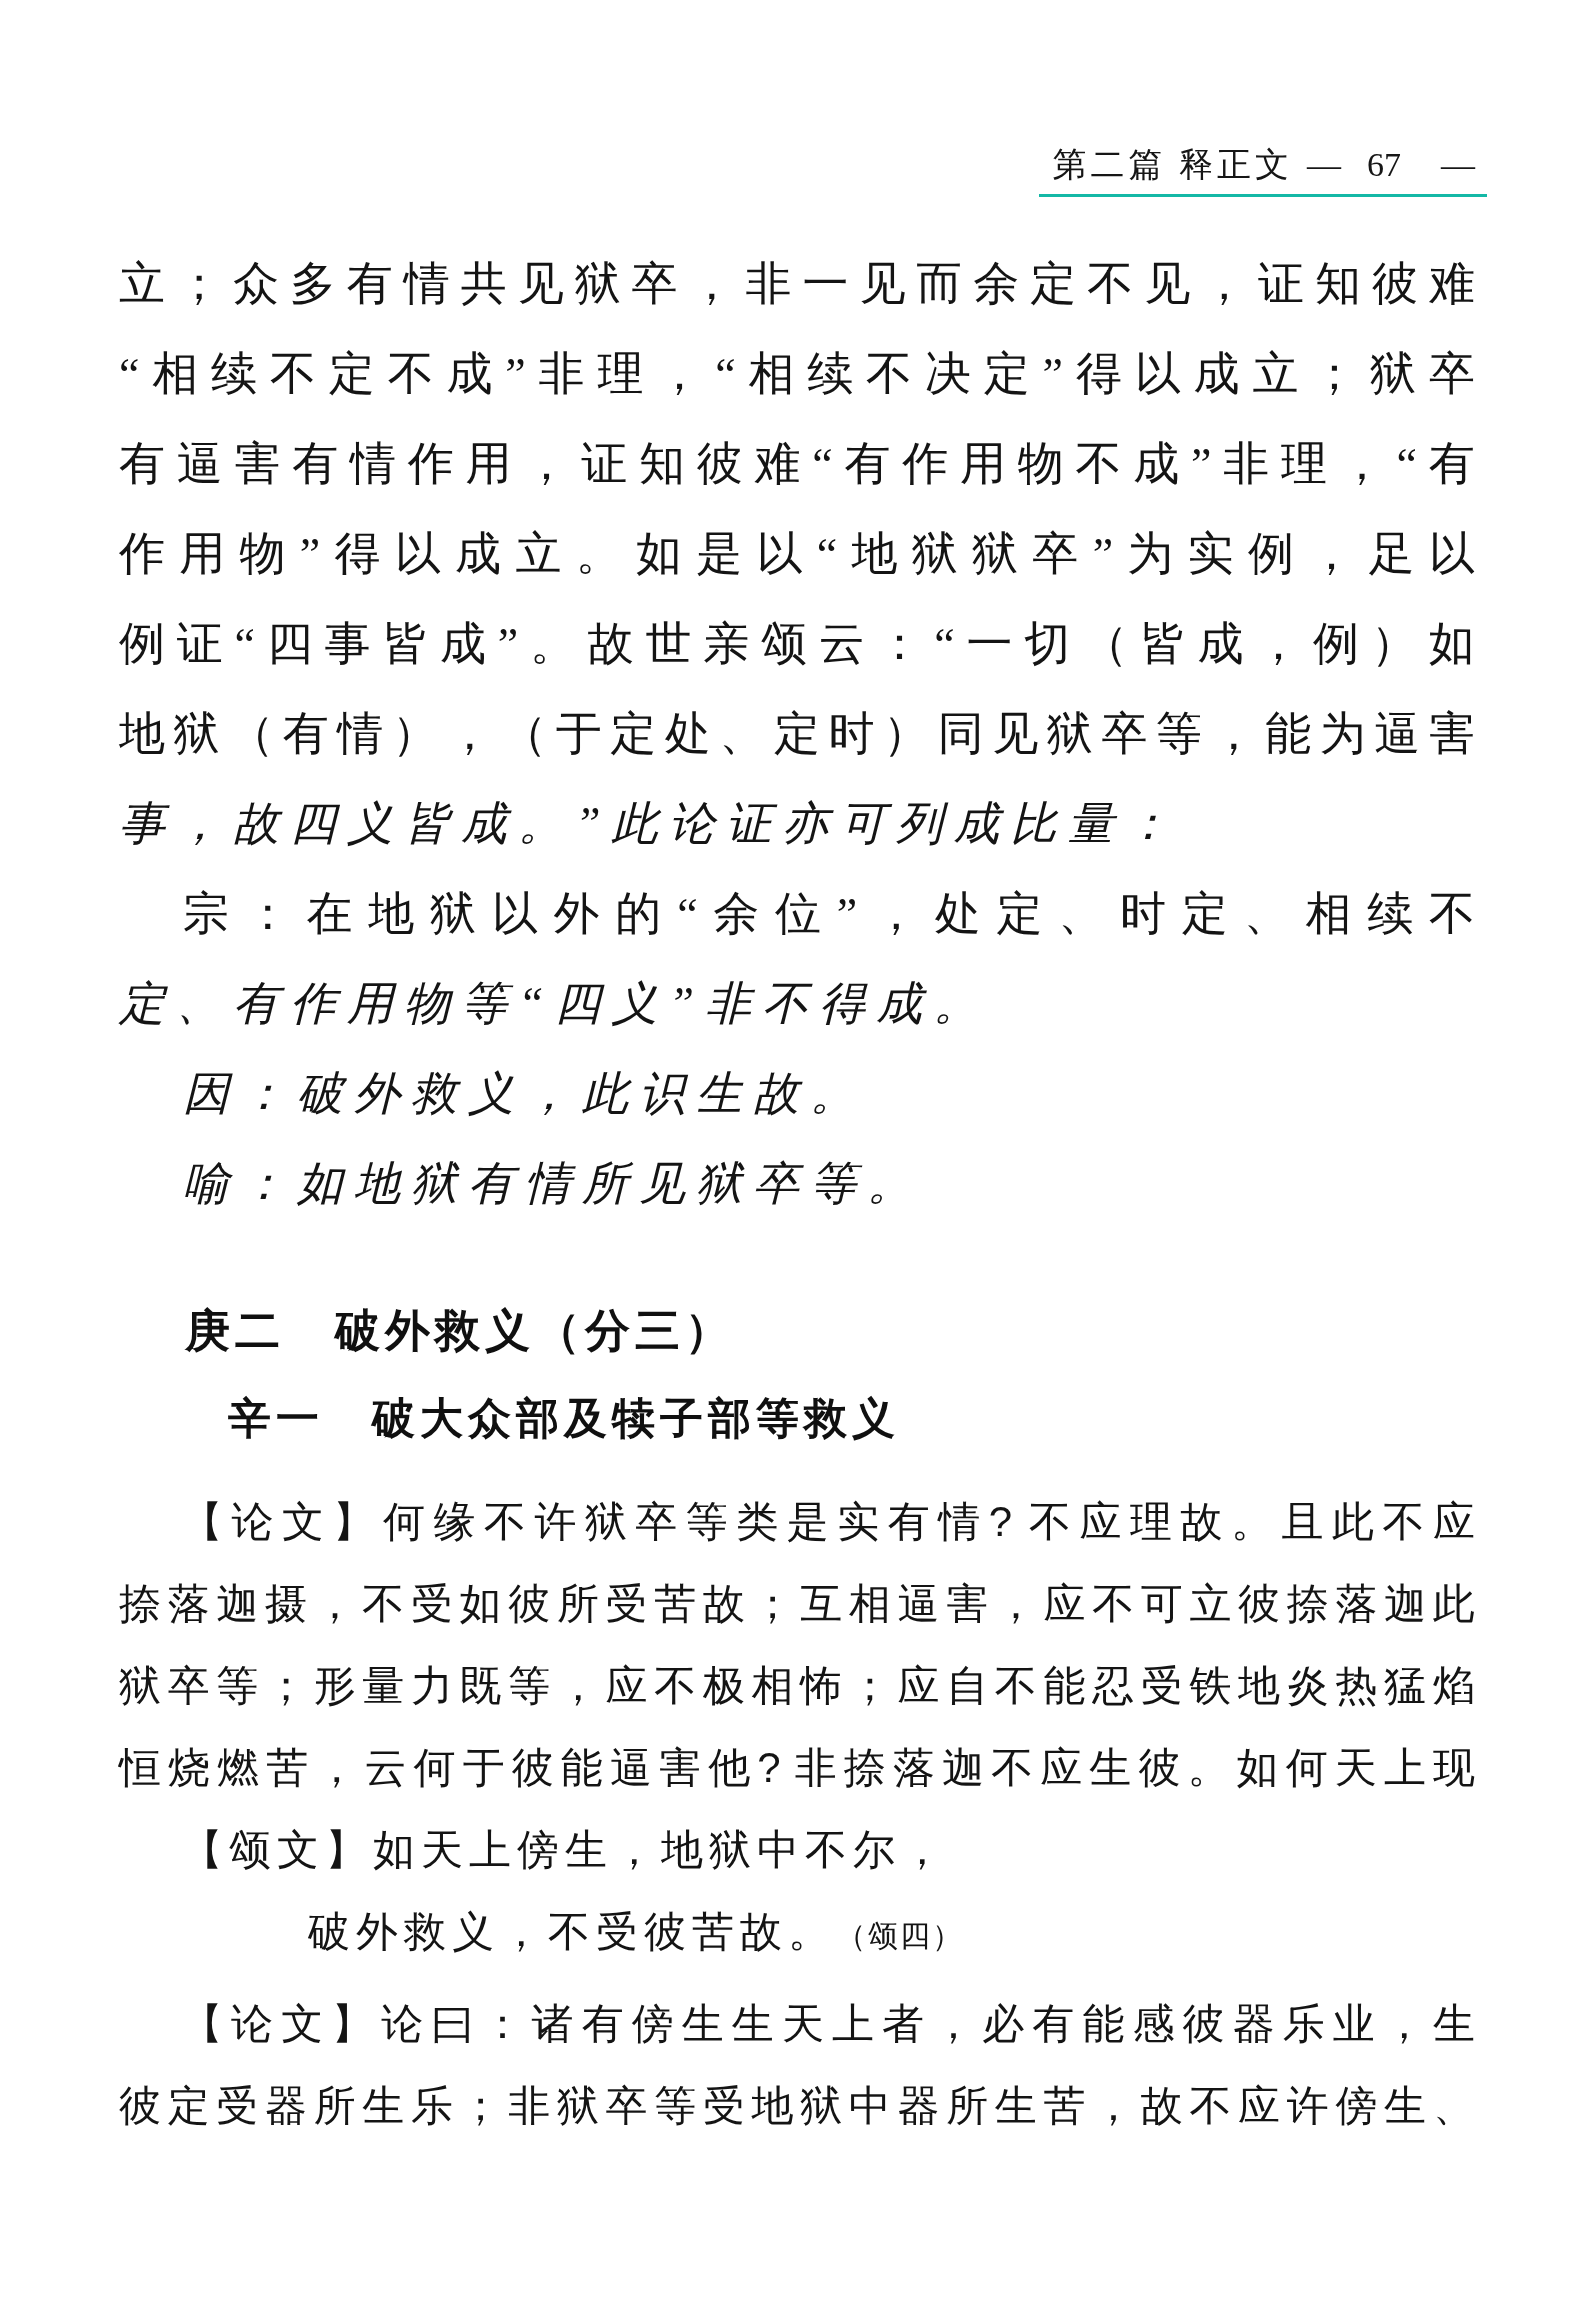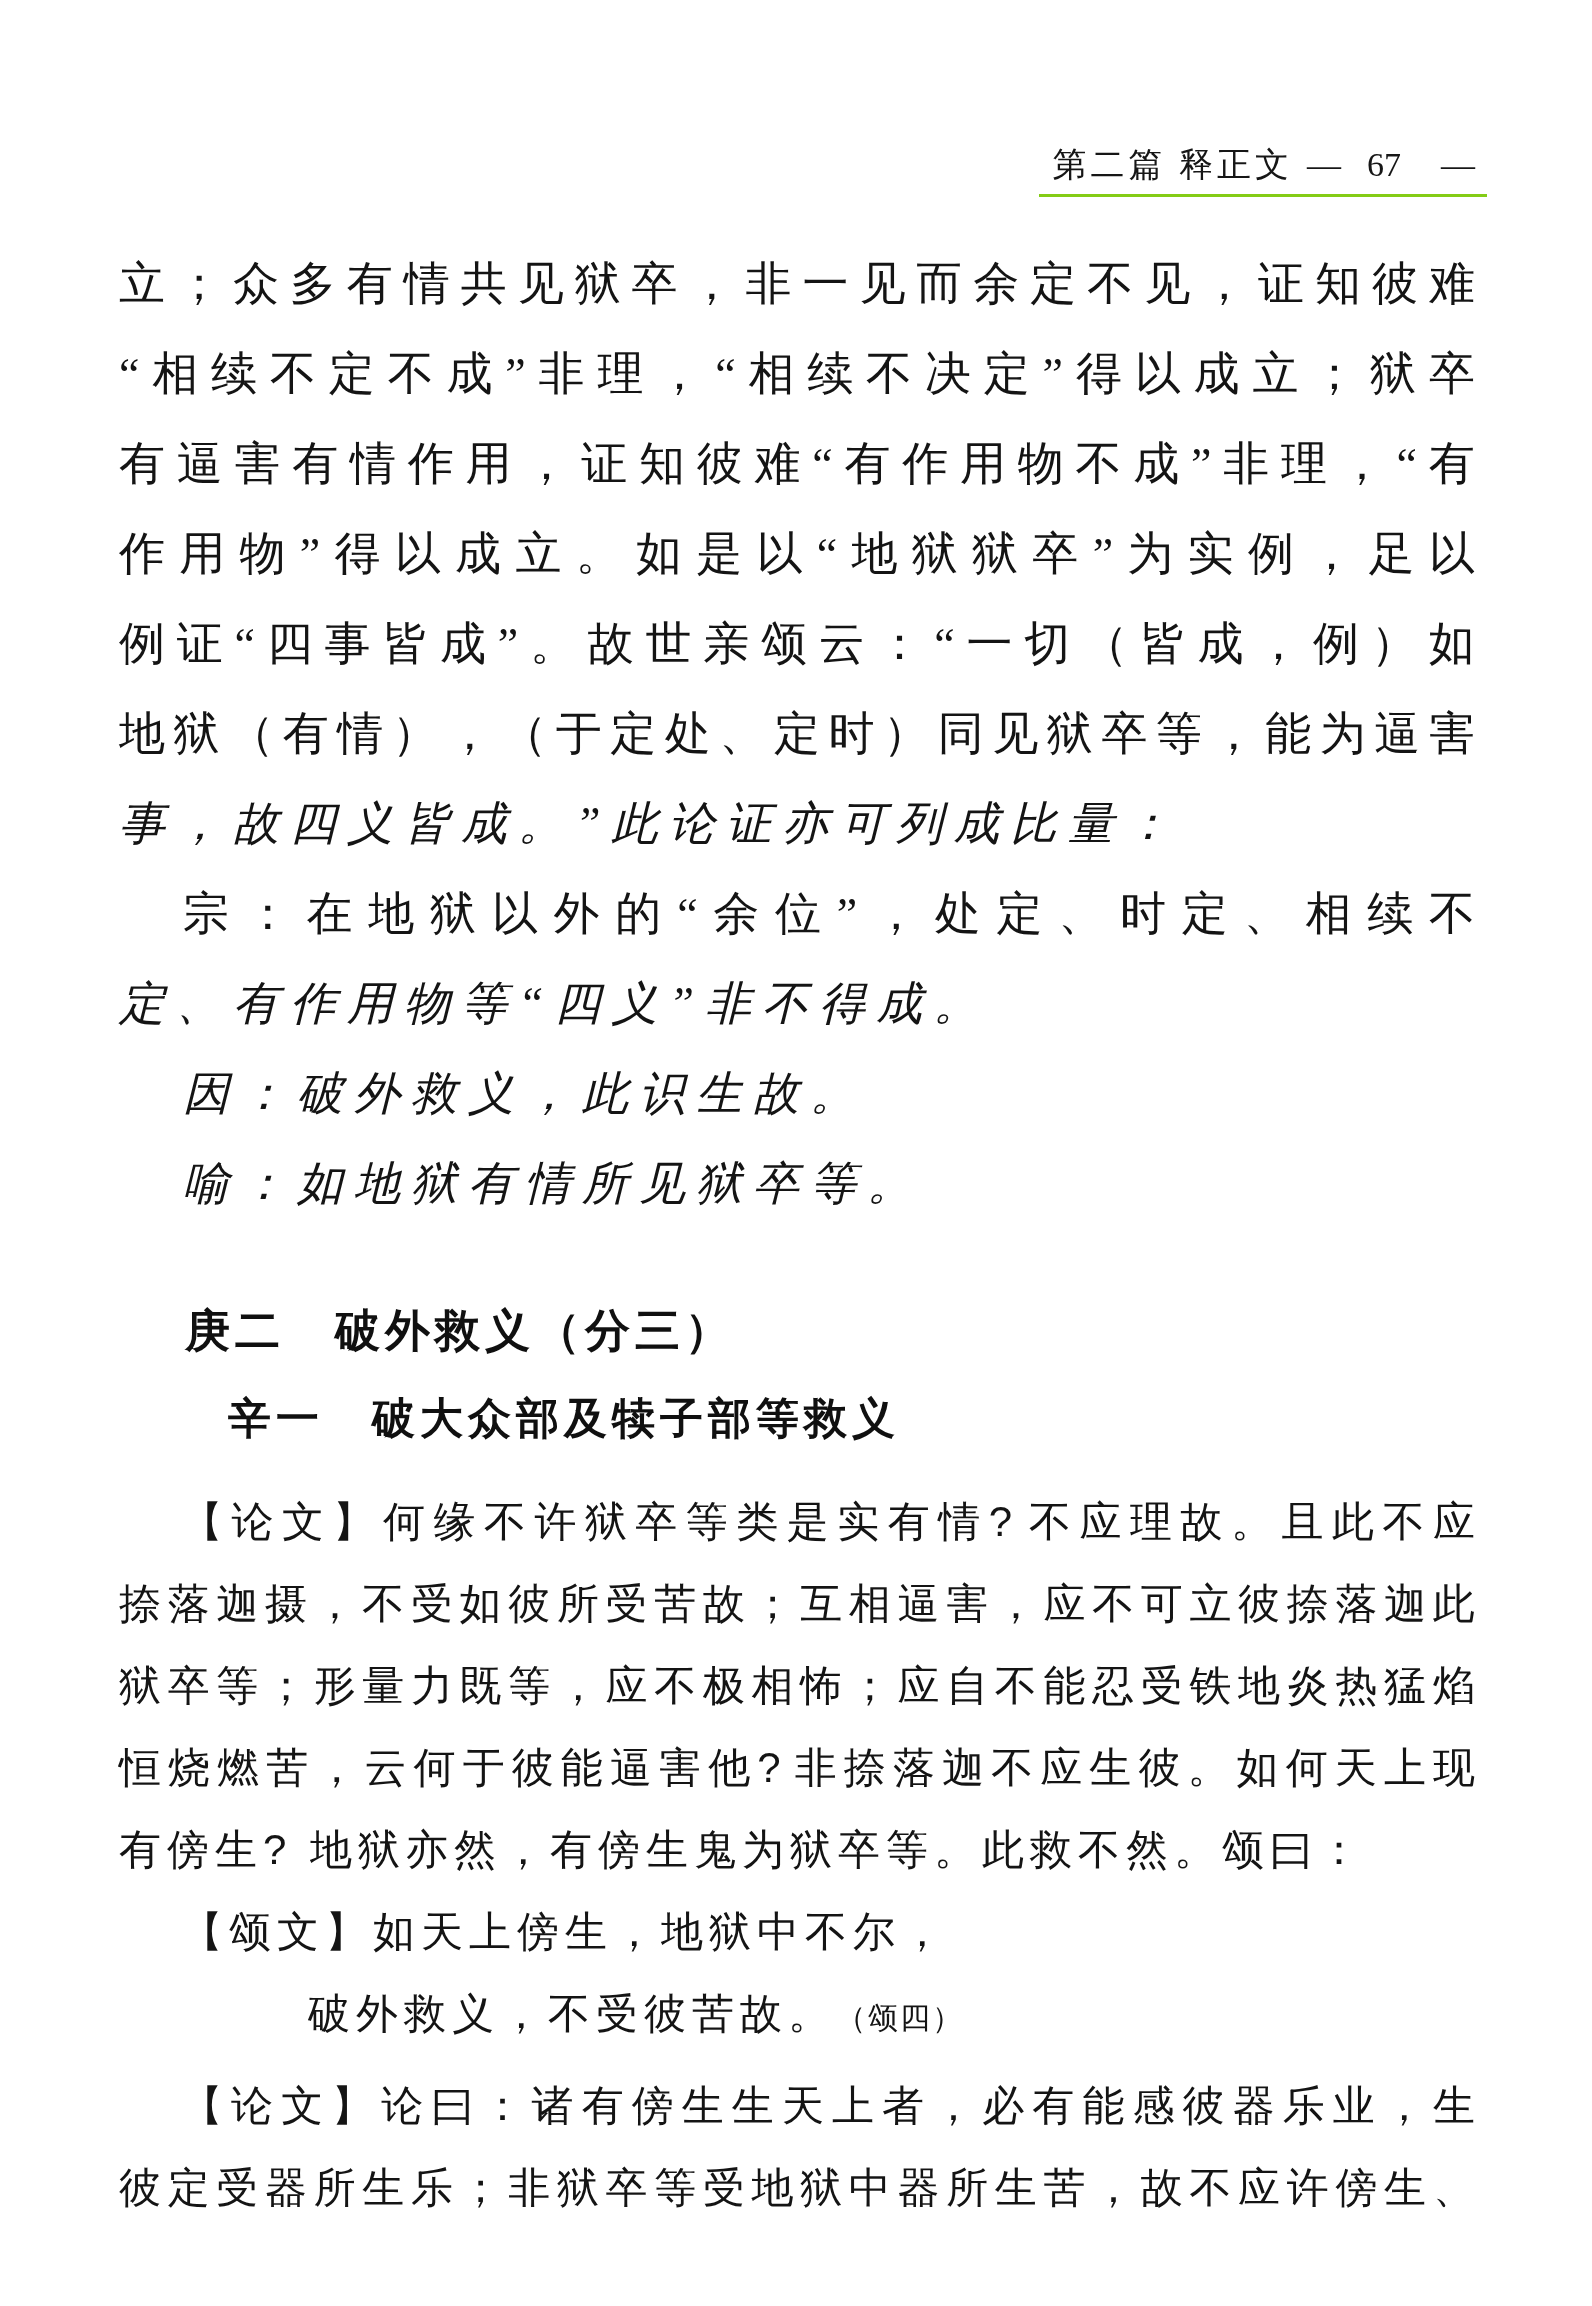--- a/index.html
+++ b/index.html
@@ -12,21 +12,21 @@
     overflow:hidden;
   }
   
   .running-head {
     position:absolute;
     top:145px; right:105px;
     font-family:"Liberation Serif","DejaVu Serif",serif;
     font-size:34px;
     line-height:40px;
     color:#161616;
-    border-bottom:3px solid #84cc16;
+    border-bottom:3px solid #14b8a6;
     padding:0 12px 9px 14px;
     white-space:nowrap;
   }
   .running-head .seg { margin-left:14px; }
   .running-head .seg:first-child { margin-left:0; letter-spacing:4px; }
   .running-head .pg { margin:0 26px; }
   
   .content {
     position:absolute;
     left:119px; top:239px;
@@ -389,21 +389,20 @@
         <span>应</span>
         <span>生</span>
         <span>彼</span>
         <span>。</span>
         <span>如</span>
         <span>何</span>
         <span>天</span>
         <span>上</span>
         <span>现</span>
       </div>
-    <div class="ln sB">有傍生? 地狱亦然，有傍生鬼为狱卒等。此救不然。颂曰：</div>
 
     <div class="ln sB ind-lw m-sw">【颂文】如天上傍生，地狱中不尔，</div>
     <div class="ln sB ind-sw2"><span>破外救义，不受彼苦故。</span><span class="note-small">（颂四）</span></div>
 
     <div class="ln sB ind-lw m-lw2 just">
         <span>【</span>
         <span>论</span>
         <span>文</span>
         <span>】</span>
         <span>论</span>

